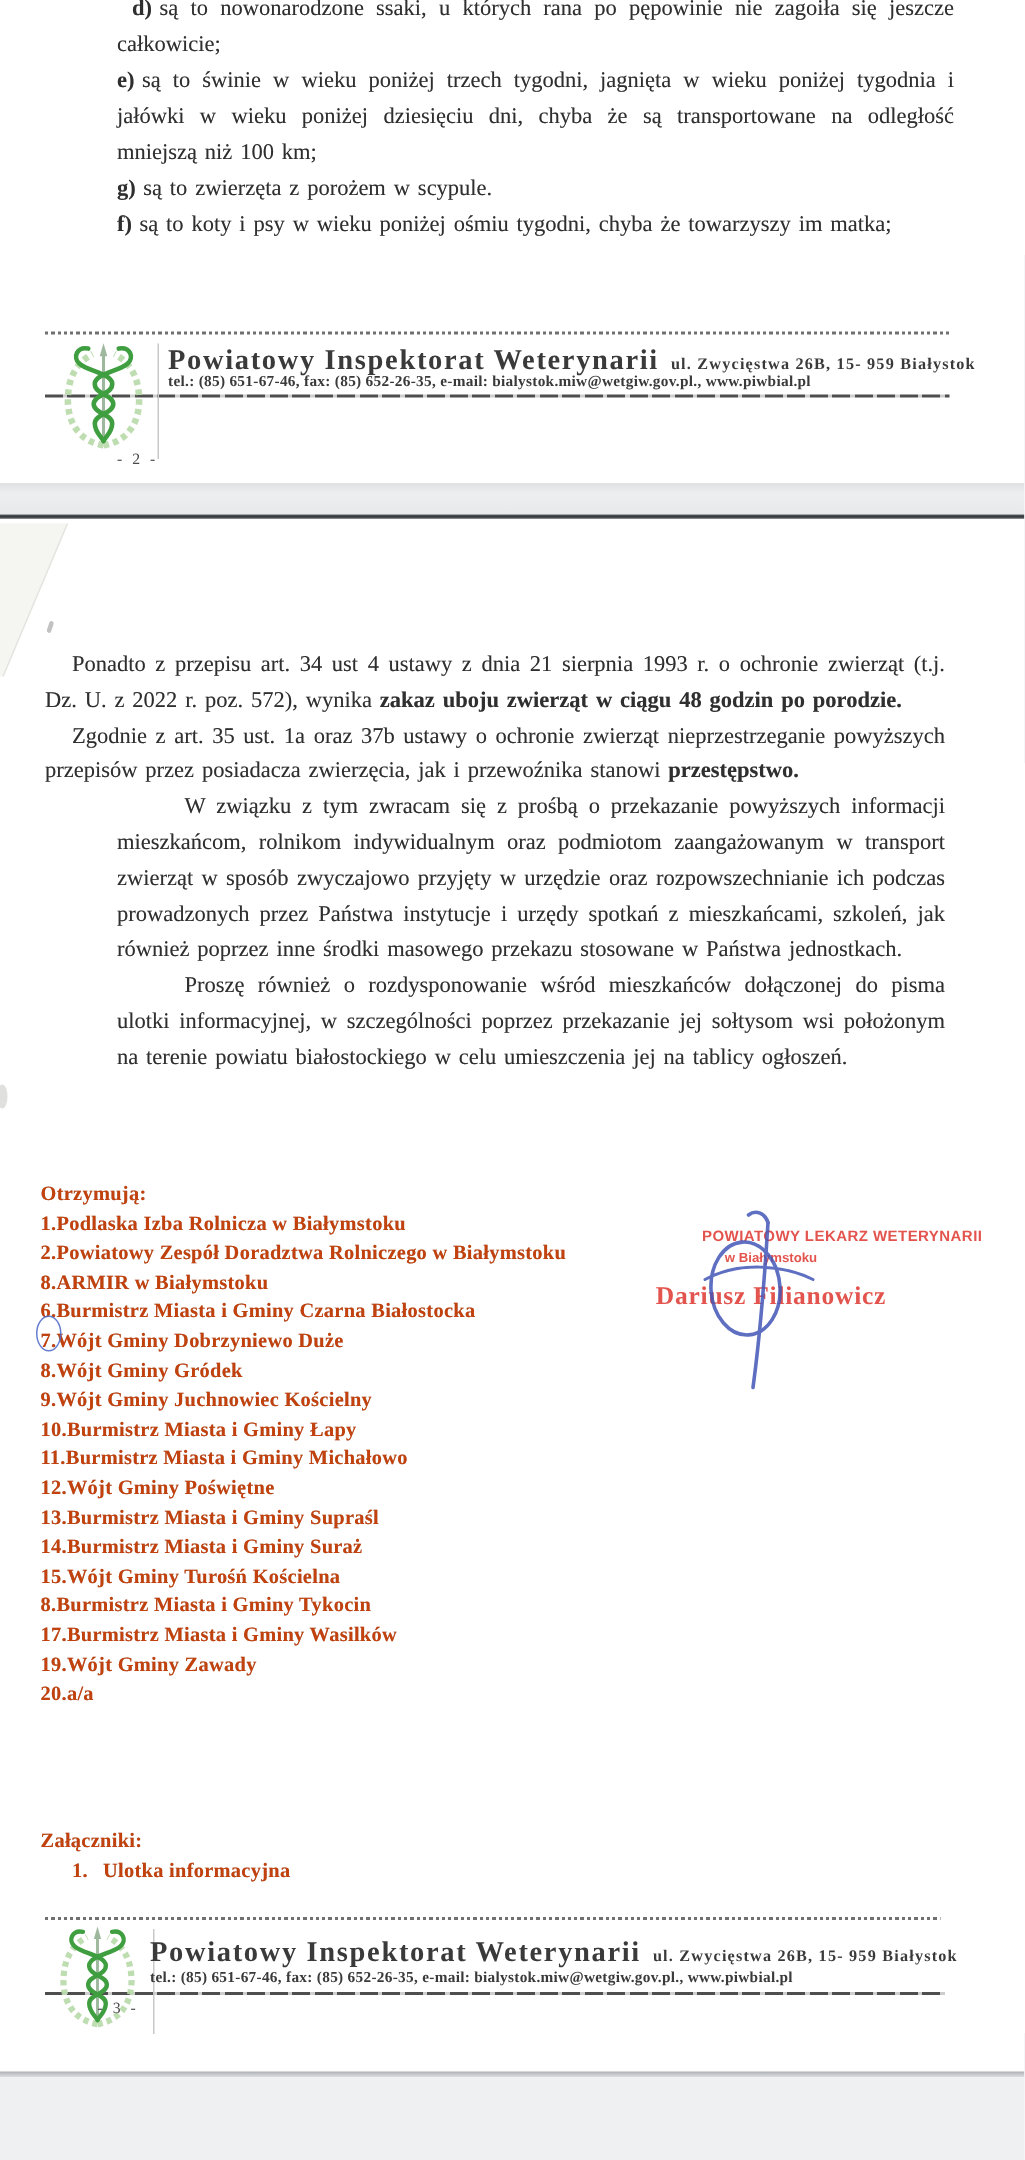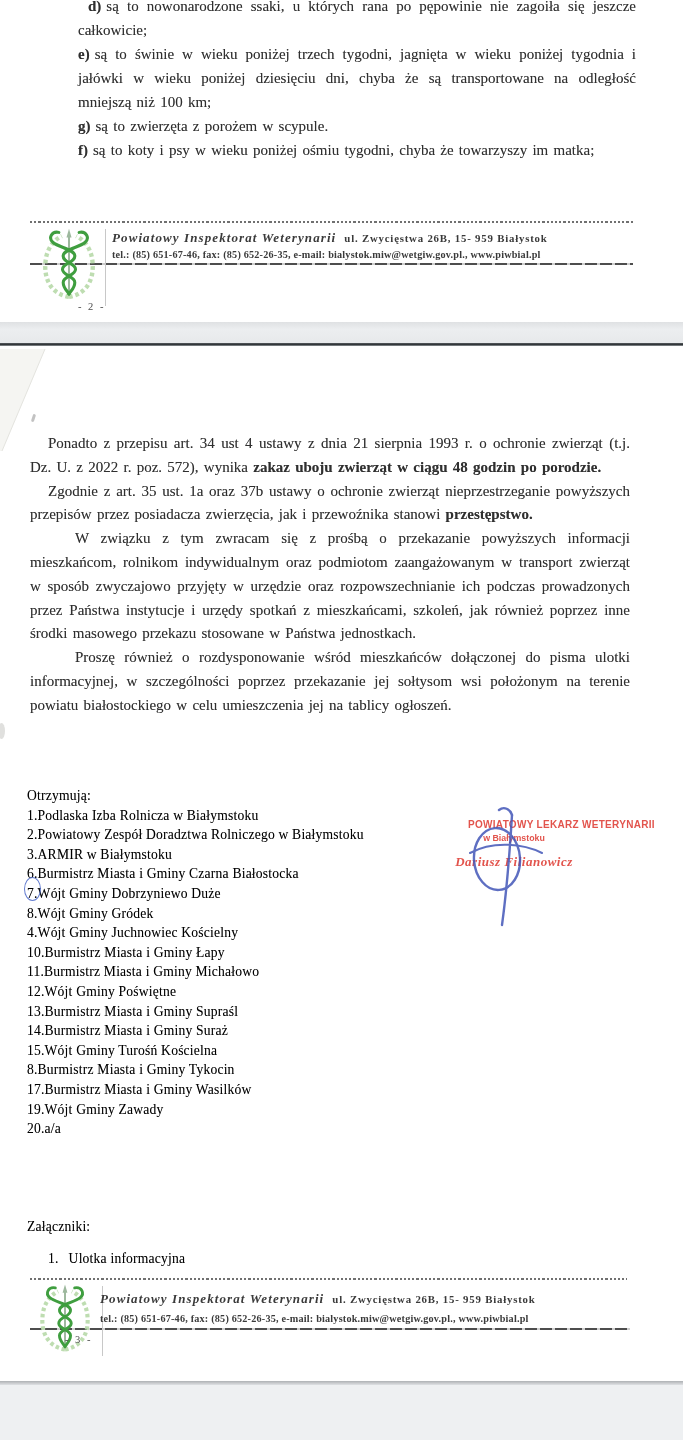--- a/index.html
+++ b/index.html
@@ -8,46 +8,46 @@
   .abs{position:absolute;}
   p{margin:0;}
 
   
   .bodytext{font-size:15px;line-height:24px;text-align:justify;color:#2f2f2f;
             word-spacing:1.5px;text-shadow:0 0 .4px rgba(47,47,47,.38);}
   .bodytext b{font-weight:bold;}
   .lbl{padding-right:5px;}
   .ind-d{text-indent:10px;}
   .ind-sm{text-indent:18px;}
-  .ind-lg{text-indent:45px;}
+  .ind-lg{text-indent:45px;margin-left:48px;}
 
   
   .rule-dash{height:2px;background:repeating-linear-gradient(90deg,#707070 0 2.2px,rgba(112,112,112,0) 2.2px 4.2px);}
   .rule-dark{height:1.5px;background:repeating-linear-gradient(90deg,#4e4e4e 0 12px,rgba(78,78,78,.28) 12px 15px);}
   .vline{width:1px;background:#c8c8c8;}
 
   
   .f-row{white-space:nowrap;display:flex;align-items:baseline;color:#3a3a3a;}
-  .f-org{font-weight:bold;font-size:13px;letter-spacing:1.1px;font-style:italic;}
+  .f-org{font-weight:bold;font-size:19px;letter-spacing:1.1px;}
   .f-addr{font-weight:bold;font-size:10.8px;letter-spacing:0.8px;margin-left:8px;}
   .f-tel{font-weight:bold;font-size:10.2px;letter-spacing:0.2px;color:#3a3a3a;white-space:nowrap;}
   .f-num{font-size:10.5px;color:#4a4a4a;letter-spacing:2px;}
 
   
-  .smalllist{font-size:13.6px;line-height:19.6px;color:#000000;letter-spacing:0.2px;
-             text-shadow:0 0 .4px rgba(51,51,51,.35);}
-  .att-row{margin-left:21px;margin-top:12px;}
+  .smalllist{font-size:13.6px;line-height:19.6px;color:#c2410c;letter-spacing:0.2px;
+             text-shadow:0 0 .4px rgba(51,51,51,.35);font-weight:bold;}
+  .att-row{margin-left:21px;}
   .att-num{margin-right:10px;}
 
   
   .stamp{width:172px;text-align:center;color:#e0463e;opacity:.92;font-family:"Liberation Sans",sans-serif;}
   .stamp-l1{font-size:10px;font-weight:bold;letter-spacing:0.3px;white-space:nowrap;padding-left:40px;}
   .stamp-l2{font-size:8.8px;font-weight:bold;margin-top:3px;}
-  .stamp-name{font-family:"Liberation Serif",serif;font-style:italic;font-weight:bold;
-              font-size:13px;margin-top:11px;letter-spacing:0.5px;white-space:nowrap;}
+  .stamp-name{font-family:"Liberation Serif",serif;font-weight:bold;
+              font-size:17px;margin-top:11px;letter-spacing:0.5px;white-space:nowrap;}
 
   
   .gap-band{left:0;width:683px;top:322px;height:21px;
             background:linear-gradient(180deg,#dfe1e3,#eceef0 35%,#e7e9eb);}
   .dark-line{left:0;width:683px;top:343px;height:3px;
              background:linear-gradient(180deg,#565b5f,#2f3336 55%,#9aa0a4);}
   .bottom-shadow{left:0;width:683px;top:1381px;height:4px;
                  background:linear-gradient(180deg,#aeb1b4,#dfe1e4);}
   .bottom-gray{left:0;width:683px;top:1385px;height:55px;background:#eef0f2;}
 
@@ -102,25 +102,25 @@
     <p class="ind-lg"><span>W związku z tym zwracam się z prośbą o przekazanie powyższych informacji mieszkańcom, rolnikom indywidualnym oraz podmiotom zaangażowanym w transport zwierząt w sposób zwyczajowo przyjęty w urzędzie oraz rozpowszechnianie ich podczas prowadzonych przez Państwa instytucje i urzędy spotkań z mieszkańcami, szkoleń, jak również poprzez inne środki masowego przekazu stosowane w Państwa jednostkach.</span><b></b></p>
     <p class="ind-lg"><span>Proszę również o rozdysponowanie wśród mieszkańców dołączonej do pisma ulotki informacyjnej, w szczególności poprzez przekazanie jej sołtysom wsi położonym na terenie powiatu białostockiego w celu umieszczenia jej na tablicy ogłoszeń.</span><b></b></p>
   </div>
 
   <div class="abs smalllist" style="left:27px;top:786px;width:400px;">
     <div>Otrzymują:</div>
     <div>
 
     <div>1.Podlaska Izba Rolnicza w Białymstoku</div>
         <div>2.Powiatowy Zespół Doradztwa Rolniczego w Białymstoku</div>
-        <div>3.ARMIR w Białymstoku</div>
+        <div>8.ARMIR w Białymstoku</div>
         <div>6.Burmistrz Miasta i Gminy Czarna Białostocka</div>
         <div>7.Wójt Gminy Dobrzyniewo Duże</div>
         <div>8.Wójt Gminy Gródek</div>
-        <div>4.Wójt Gminy Juchnowiec Kościelny</div>
+        <div>9.Wójt Gminy Juchnowiec Kościelny</div>
         <div>10.Burmistrz Miasta i Gminy Łapy</div>
         <div>11.Burmistrz Miasta i Gminy Michałowo</div>
         <div>12.Wójt Gminy Poświętne</div>
         <div>13.Burmistrz Miasta i Gminy Supraśl</div>
         <div>14.Burmistrz Miasta i Gminy Suraż</div>
         <div>15.Wójt Gminy Turośń Kościelna</div>
         <div>8.Burmistrz Miasta i Gminy Tykocin</div>
         <div>17.Burmistrz Miasta i Gminy Wasilków</div>
         <div>19.Wójt Gminy Zawady</div>
         <div>20.a/a</div>

